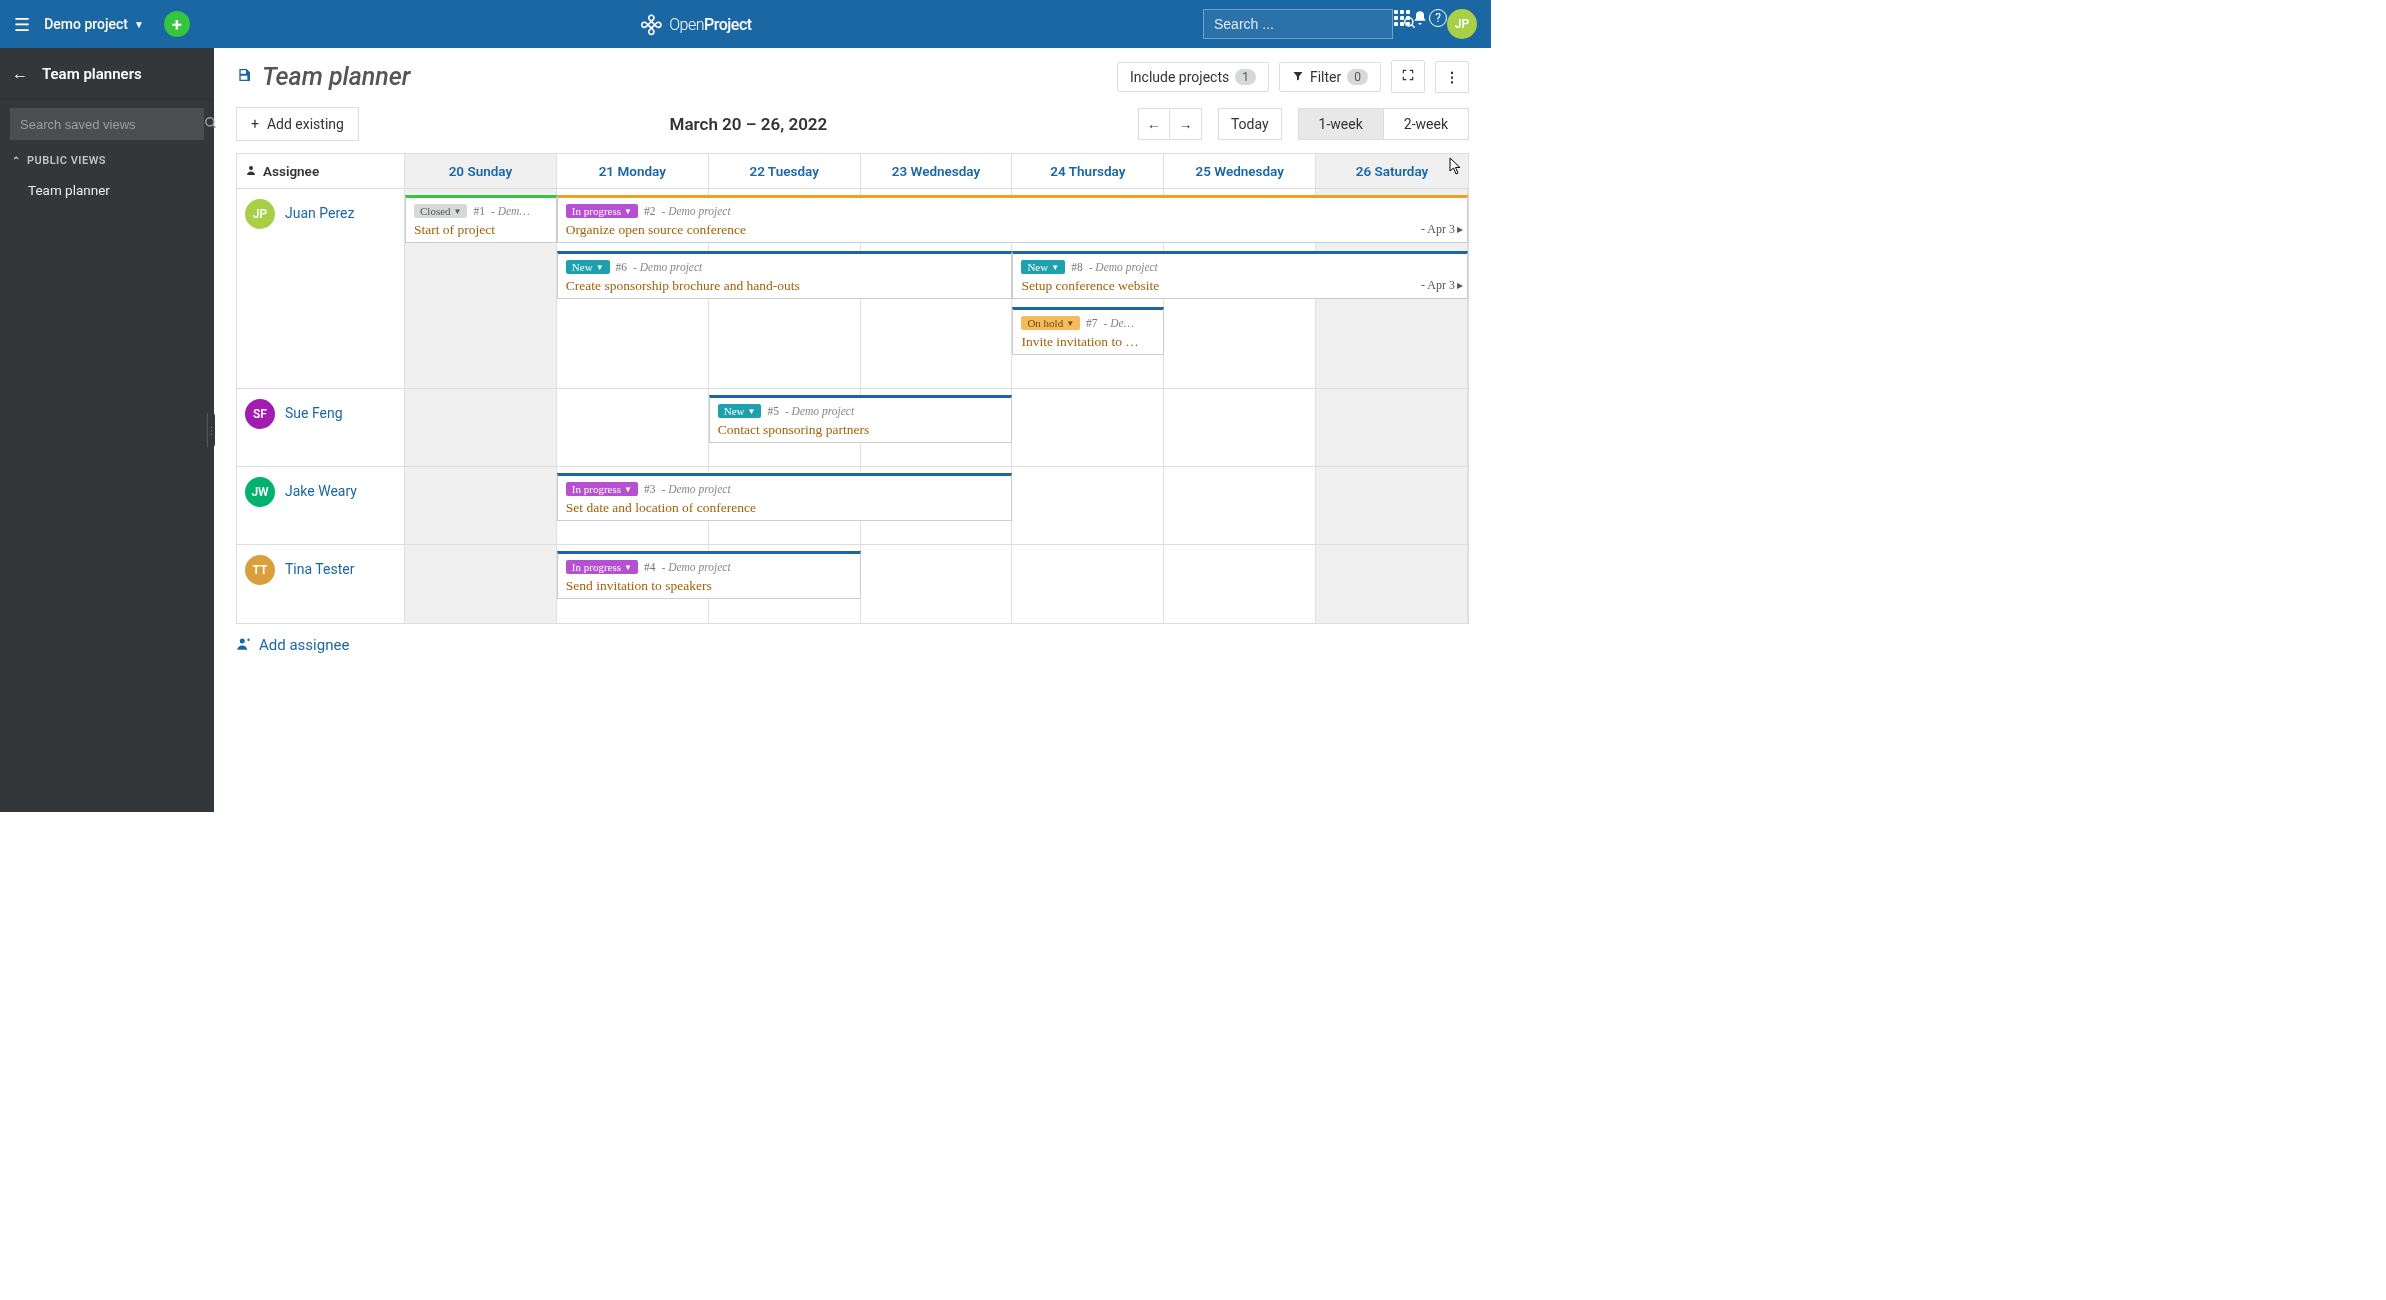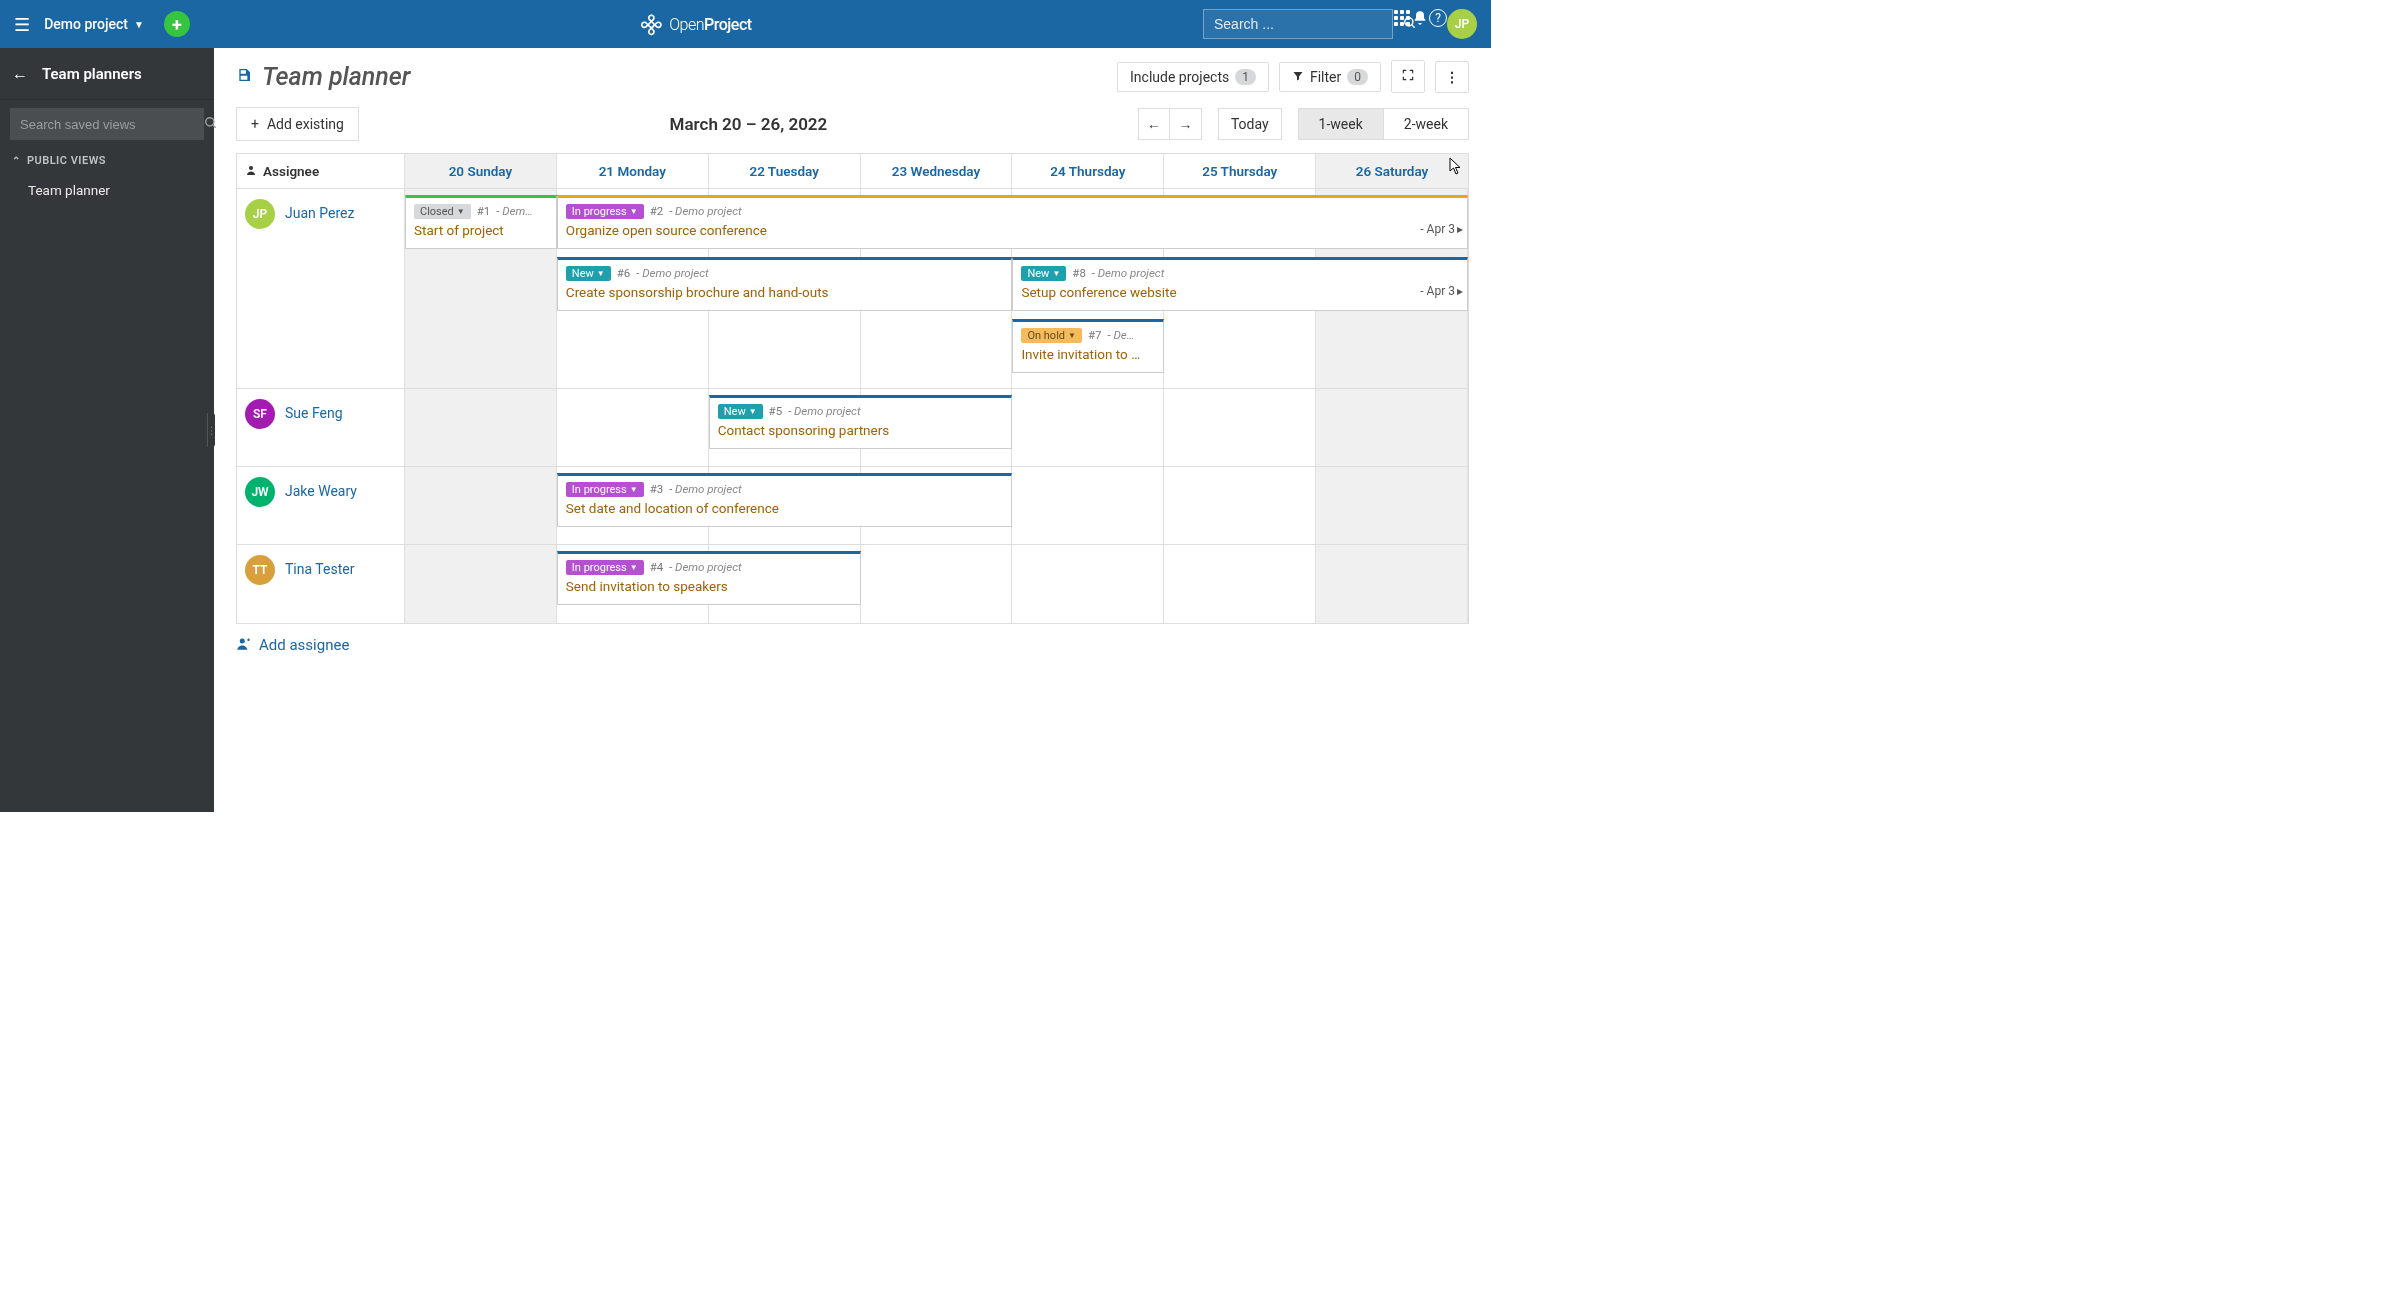--- a/index.html
+++ b/index.html
@@ -107,21 +107,21 @@
 
   
   .prow { display:flex; border-bottom:1px solid #ddd; }
   .prow:last-child { border-bottom:none;}
   .prow .assignee-cell { width:168px; border-right:1px solid #e0e0e0; padding:10px 8px; display:flex; align-items:flex-start; gap:10px; flex-shrink:0;}
   .prow .days { flex:1; position:relative; display:grid; grid-template-columns:repeat(7,1fr);}
   .prow .days .bg { border-right:1px solid #e0e0e0; }
   .prow .days .bg:last-child { border-right:none;}
   .prow .days .bg.weekend { background:#f0f0f0; }
   .prow .overlay { position:absolute; inset:0; padding-top:6px; padding-bottom:6px;}
-  .prow .overlay .lane { height:54px; margin:0 0 8px 0;}
+  .prow .overlay .lane { height:48px; margin:0 0 8px 0;font-family:Liberation Serif, serif;}
 
   .add-assignee { display:flex; align-items:center; gap:8px; color:#1a67a3; font-size:15px; padding:12px 22px; cursor:pointer; }
   .add-assignee .ic { font-size:14px; }
 
   .cursor-arrow { position:fixed; left:1449px; top:157px; font-size:16px; color:#000; pointer-events:none;}
 </style>
 </head>
 <body>
 
 <div class="top-bar">
@@ -250,21 +250,21 @@
                 <circle cx="12" cy="8" r="4"></circle>
                 <path d="M4 22c0-4 4-7 8-7s8 3 8 7"></path>
               </svg></span>
           <span>Assignee</span>
         </div>
         <div class="cell weekend">20 Sunday</div>
         <div class="cell">21 Monday</div>
         <div class="cell">22 Tuesday</div>
         <div class="cell">23 Wednesday</div>
         <div class="cell">24 Thursday</div>
-        <div class="cell">25 Thursday</div>
+        <div class="cell">25 Wednesday</div>
         <div class="cell weekend">26 Saturday</div>
       </div>
 
       <div class="prow" style="min-height:200px;">
         <div class="assignee-cell">
           <div class="avatar jp">JP</div>
           <span class="assignee-link">Juan Perez</span>
         </div>
         <div class="days">
           <div class="bg weekend"></div>

